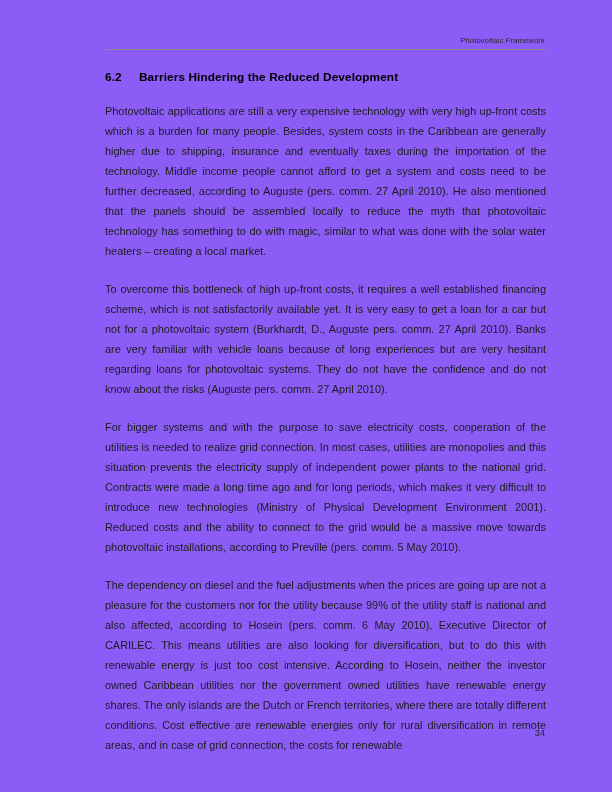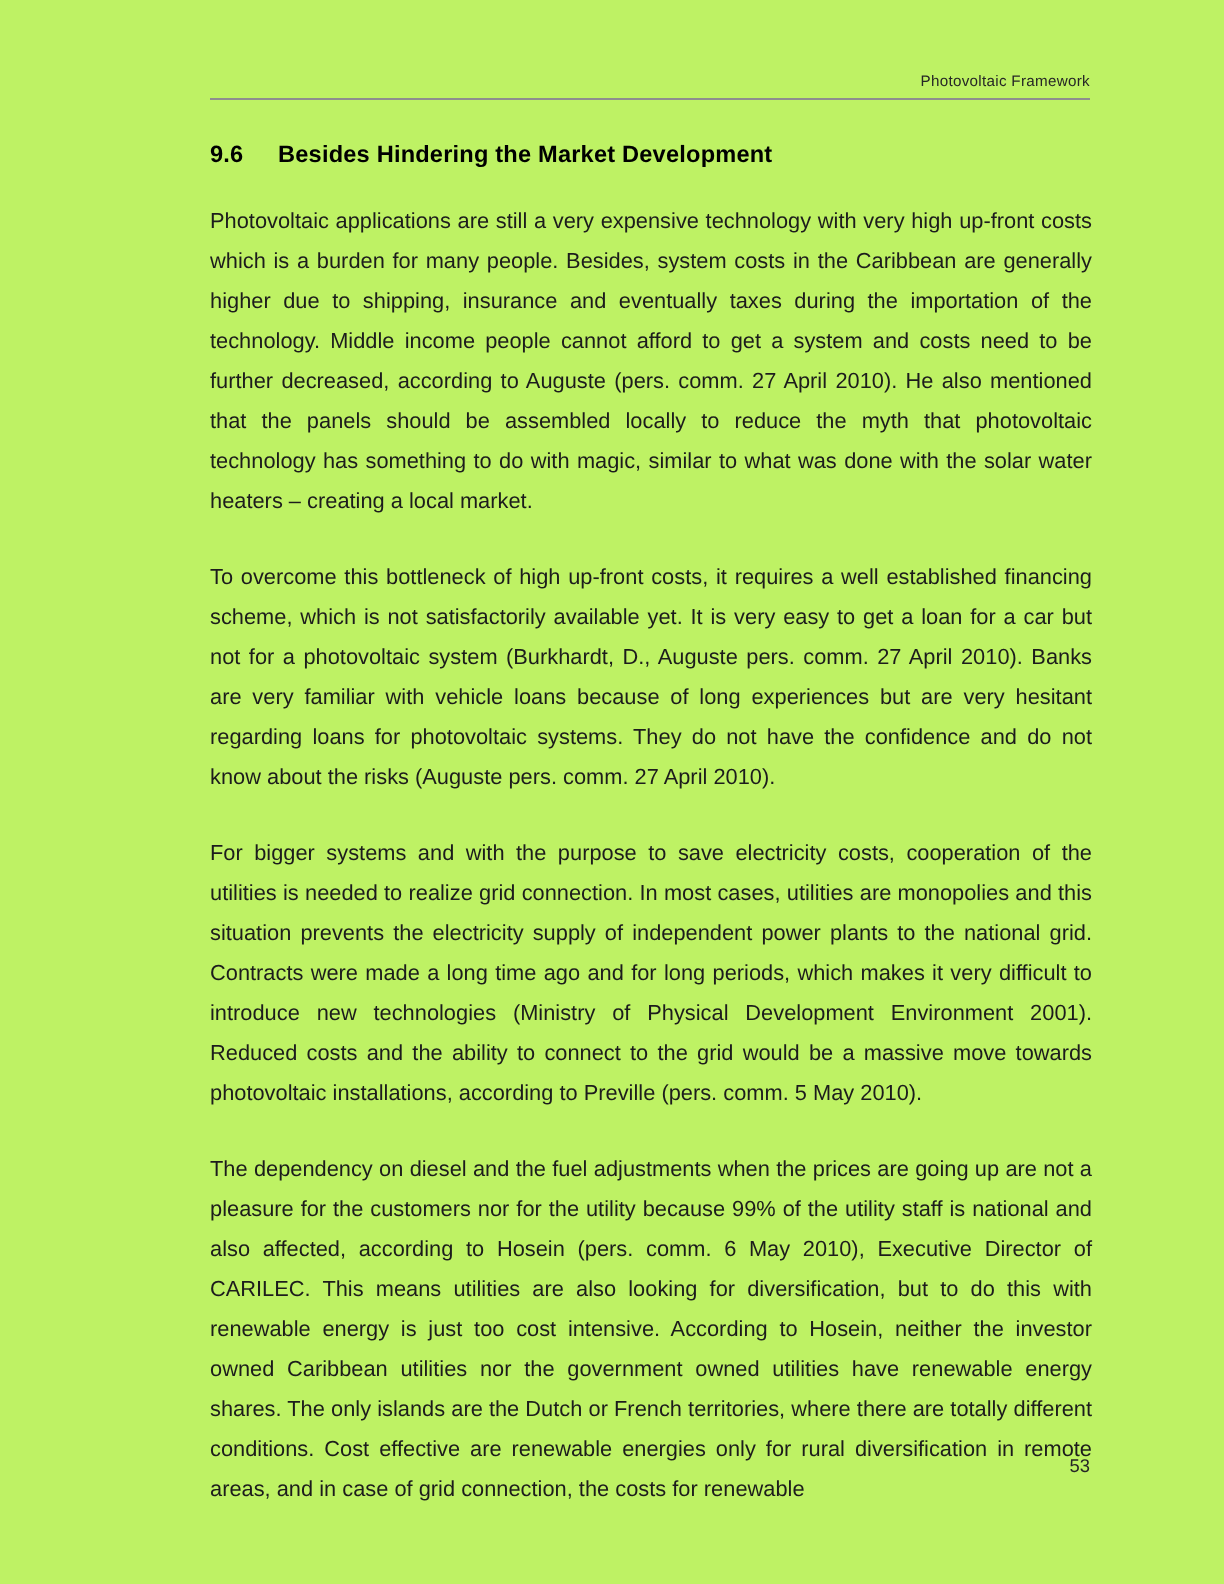--- a/index.html
+++ b/index.html
@@ -4,21 +4,21 @@
 <style>
   html, body {
     margin: 0;
     padding: 0;
     background: #ffffff;
   }
   .page {
     position: relative;
     width: 612px;
     height: 792px;
-    background: #bef264;
+    background: #8b5cf6;
     overflow: hidden;
     font-family: "Liberation Sans", sans-serif;
     color: #1a1a1a;
     box-sizing: border-box;
   }
 
   
   .header {
     position: absolute;
     left: 105px;
@@ -99,25 +99,25 @@
 <body>
 
 <div class="page">
 
   <div class="header">
     <span class="header-text">Photovoltaic Framework</span>
     <span class="header-rule"></span>
   </div>
 
   <div class="heading">
-    <span class="num">9.6</span><span>Besides Hindering the Market Development</span>
+    <span class="num">6.2</span><span>Barriers Hindering the Reduced Development</span>
   </div>
 
   <div class="body">
     <p class="para">Photovoltaic applications are still a very expensive technology with very high up-front costs which is a burden for many people. Besides, system costs in the Caribbean are generally higher due to shipping, insurance and eventually taxes during the importation of the technology. Middle income people cannot afford to get a system and costs need to be further decreased, according to Auguste (pers. comm. 27 April 2010). He also mentioned that the panels should be assembled locally to reduce the myth that photovoltaic technology has something to do with magic, similar to what was done with the solar water heaters – creating a local market.</p>
     <p class="para">To overcome this bottleneck of high up-front costs, it requires a well established financing scheme, which is not satisfactorily available yet. It is very easy to get a loan for a car but not for a photovoltaic system (Burkhardt, D., Auguste pers. comm. 27 April 2010). Banks are very familiar with vehicle loans because of long experiences but are very hesitant regarding loans for photovoltaic systems. They do not have the confidence and do not know about the risks (Auguste pers. comm. 27 April 2010).</p>
     <p class="para">For bigger systems and with the purpose to save electricity costs, cooperation of the utilities is needed to realize grid connection. In most cases, utilities are monopolies and this situation prevents the electricity supply of independent power plants to the national grid. Contracts were made a long time ago and for long periods, which makes it very difficult to introduce new technologies (Ministry of Physical Development Environment 2001). Reduced costs and the ability to connect to the grid would be a massive move towards photovoltaic installations, according to Preville (pers. comm. 5 May 2010).</p>
     <p class="para continued">The dependency on diesel and the fuel adjustments when the prices are going up are not a pleasure for the customers nor for the utility because 99% of the utility staff is national and also affected, according to Hosein (pers. comm. 6 May 2010), Executive Director of CARILEC. This means utilities are also looking for diversification, but to do this with renewable energy is just too cost intensive. According to Hosein, neither the investor owned Caribbean utilities nor the government owned utilities have renewable energy shares. The only islands are the Dutch or French territories, where there are totally different conditions. Cost effective are renewable energies only for rural diversification in remote areas, and in case of grid connection, the costs for renewable</p>
   </div>
 
-  <div class="page-number">53</div>
+  <div class="page-number">34</div>
 
 </div>
 
 </body></html>

